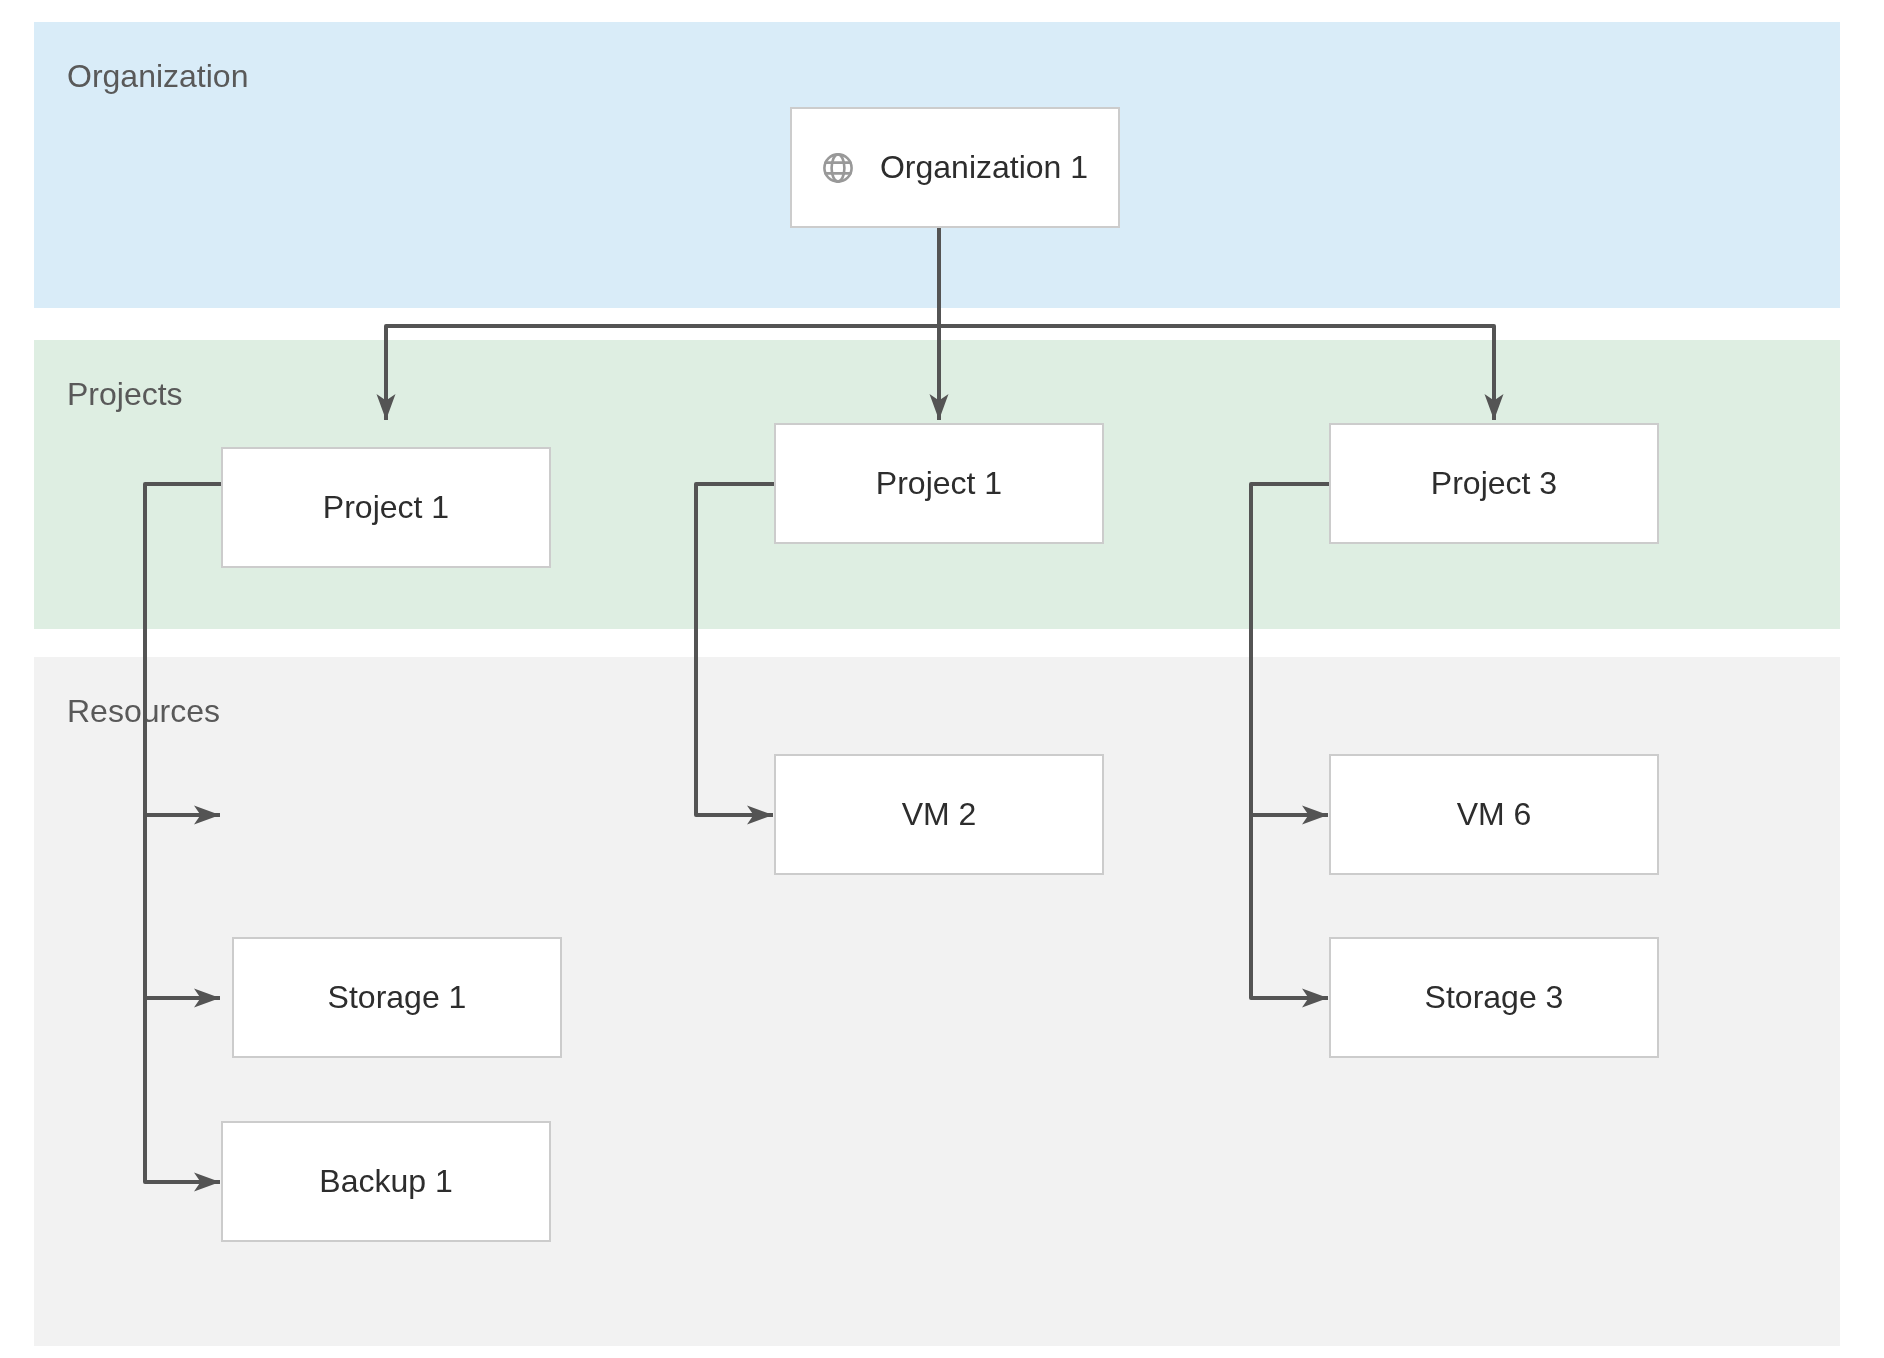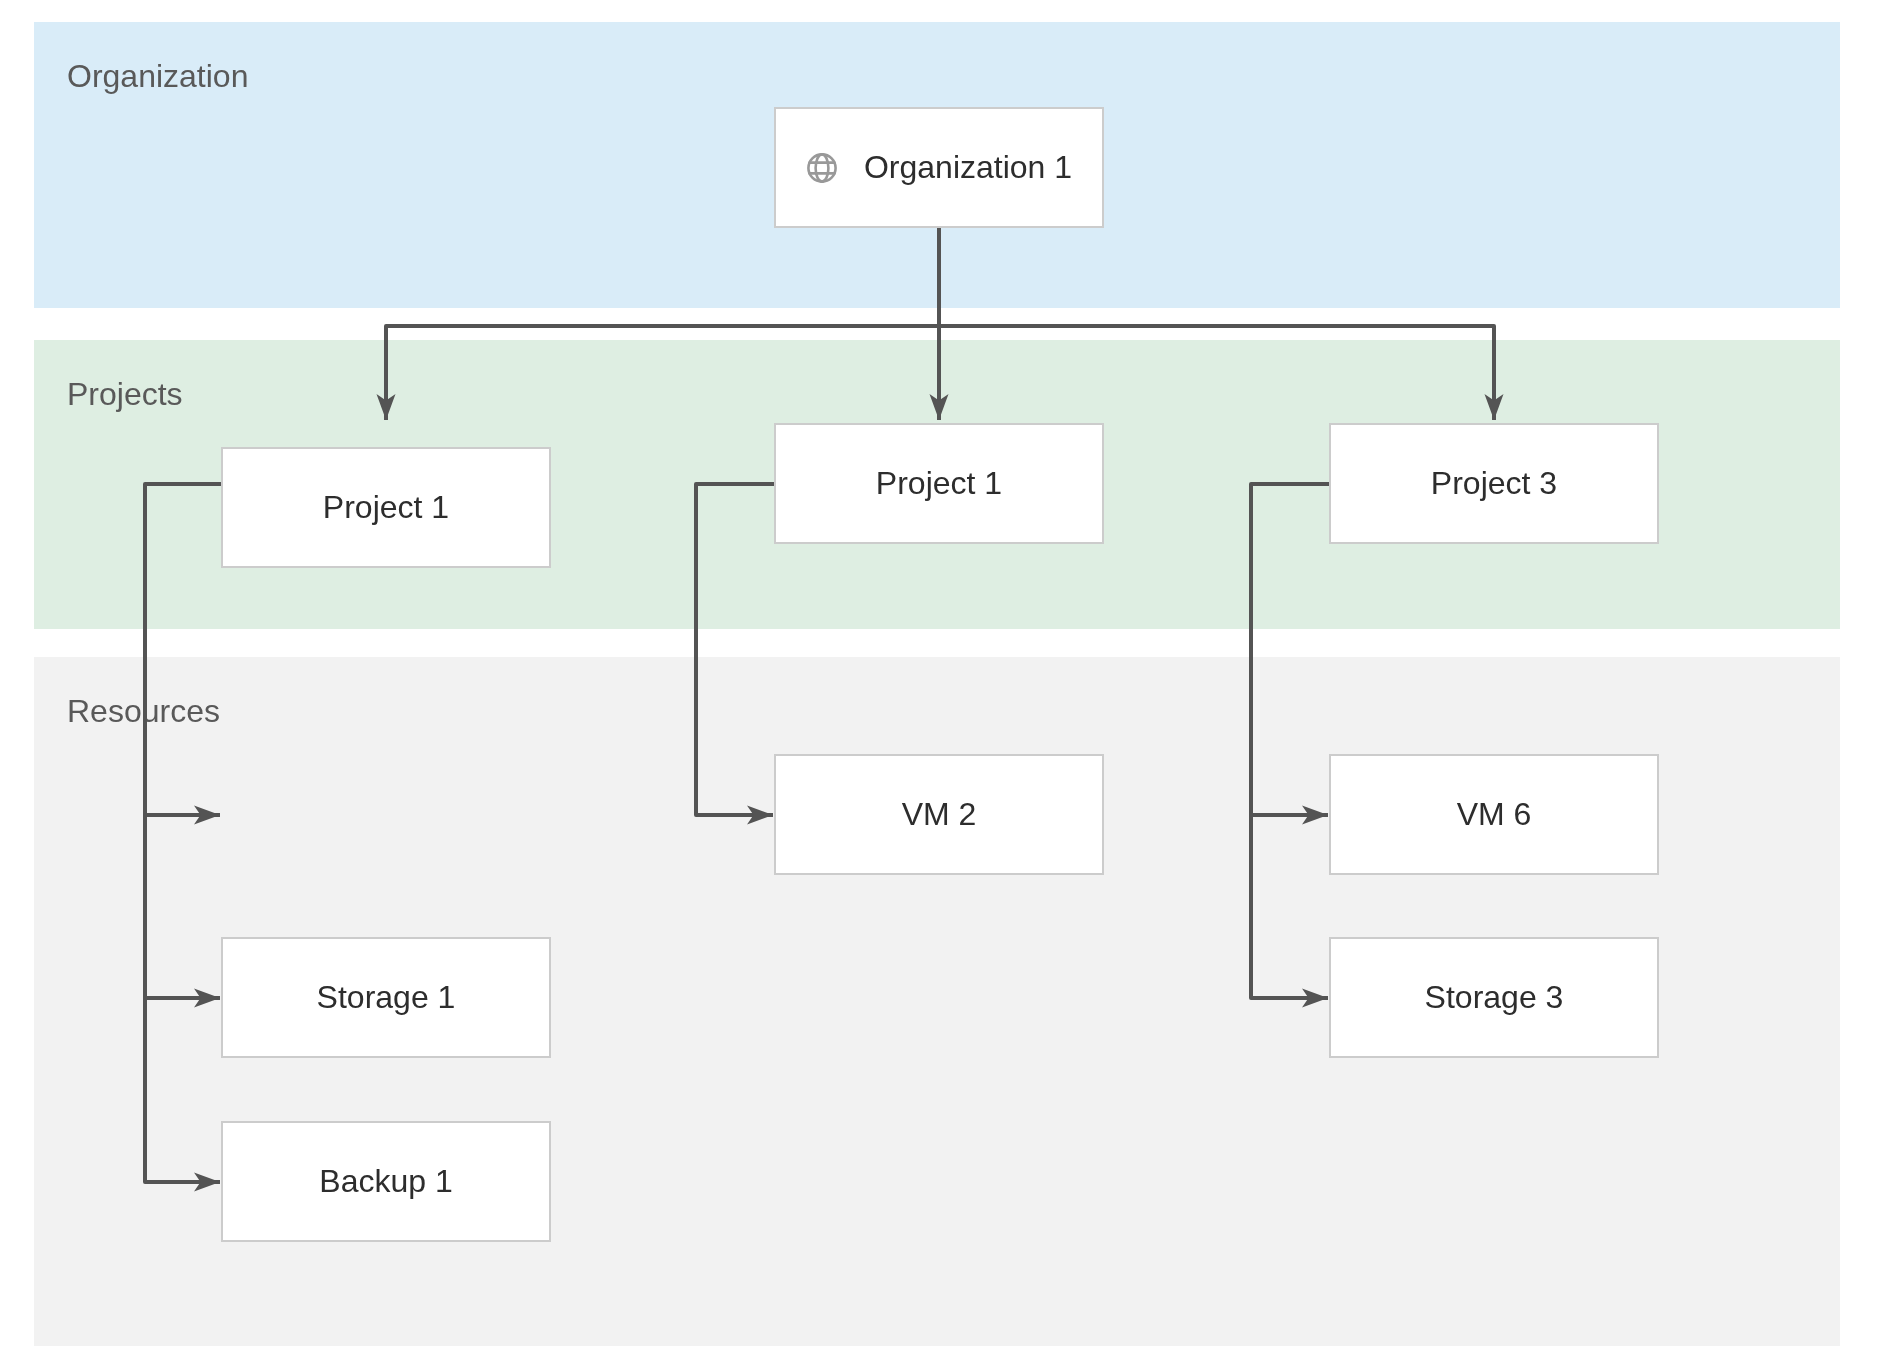--- a/index.html
+++ b/index.html
@@ -21,26 +21,26 @@
     color:#595959;
   }
   .connectors{position:absolute;left:0;top:0;z-index:1;pointer-events:none;}
   .node{
     position:absolute;width:330px;height:121px;box-sizing:border-box;
     background:#ffffff;border:2px solid #cccccc;
     display:flex;align-items:center;justify-content:center;gap:26px;
     font-size:32px;color:#2d2d2d;
     z-index:2;white-space:nowrap;
   }
-  .node-org{left:774px;top:107px;}
+  .node-org{left:790px;top:107px;}
   .node-p1{left:221px;top:423px;margin-top:24px;}
   .node-p2{left:774px;top:423px;}
   .node-p3{left:1329px;top:423px;}
   .node-vm1{left:221px;top:754px;}
-  .node-storage1{left:221px;top:937px;}
+  .node-storage1{left:232px;top:937px;}
   .node-backup1{left:221px;top:1121px;}
   .node-vm2{left:774px;top:754px;text-align:center;}
   .node-vm3{left:1329px;top:754px;}
   .node-storage3{left:1329px;top:937px;}
   .globe{flex:0 0 auto;display:block;}
 </style>
 </head>
 <body>
 
 <div class="canvas">

